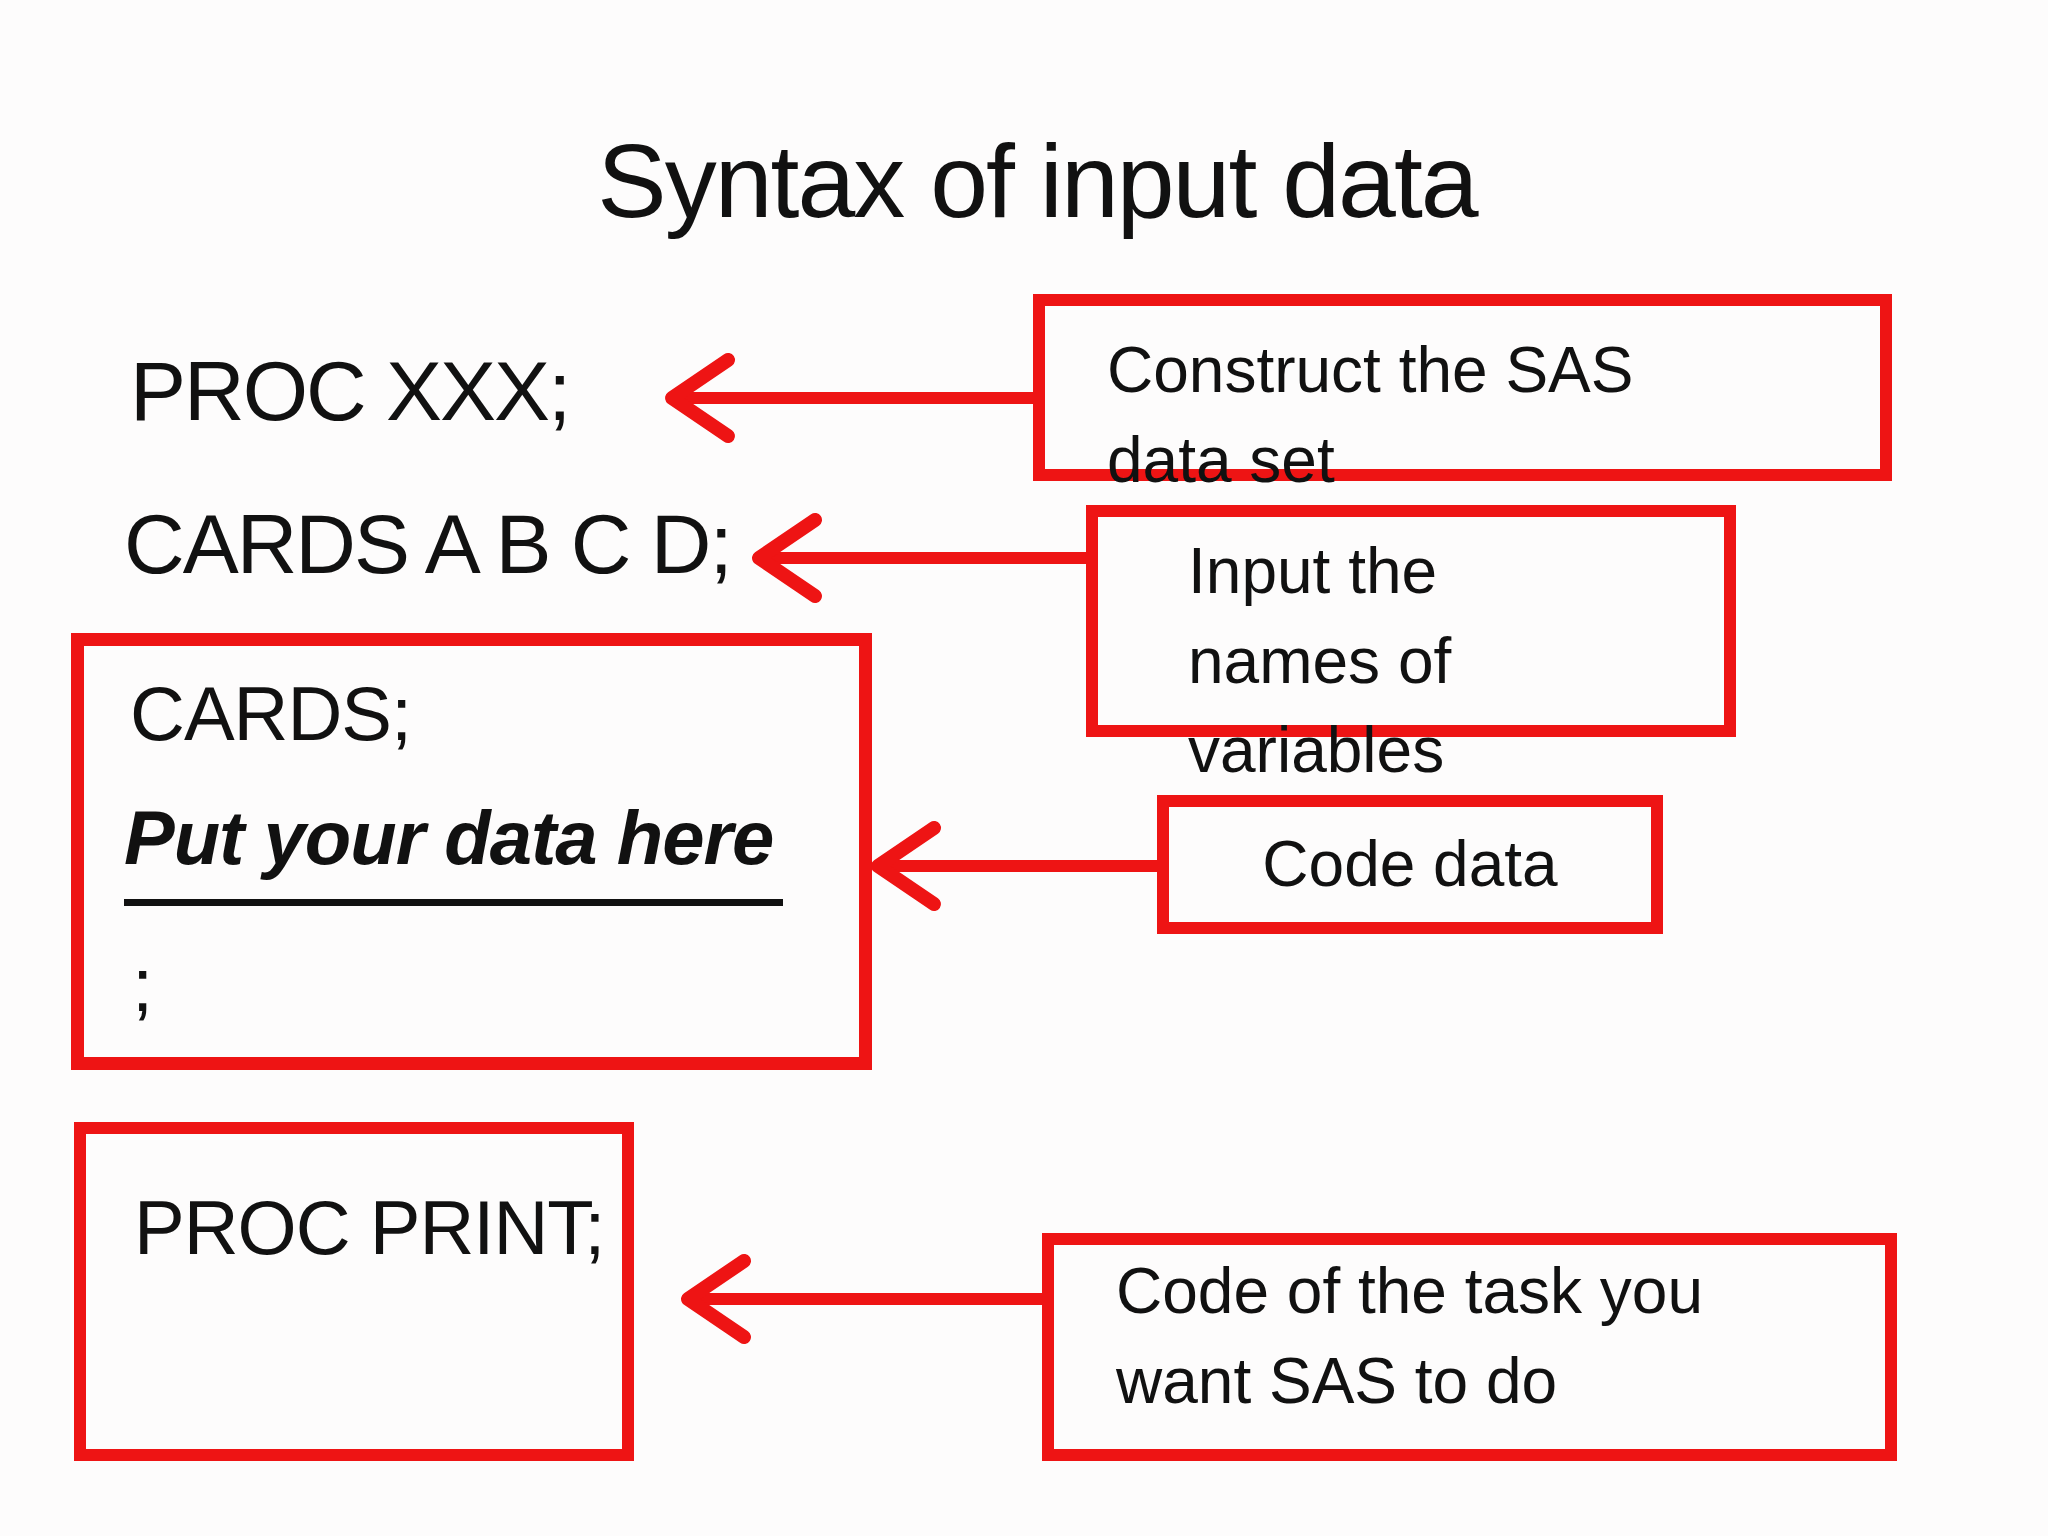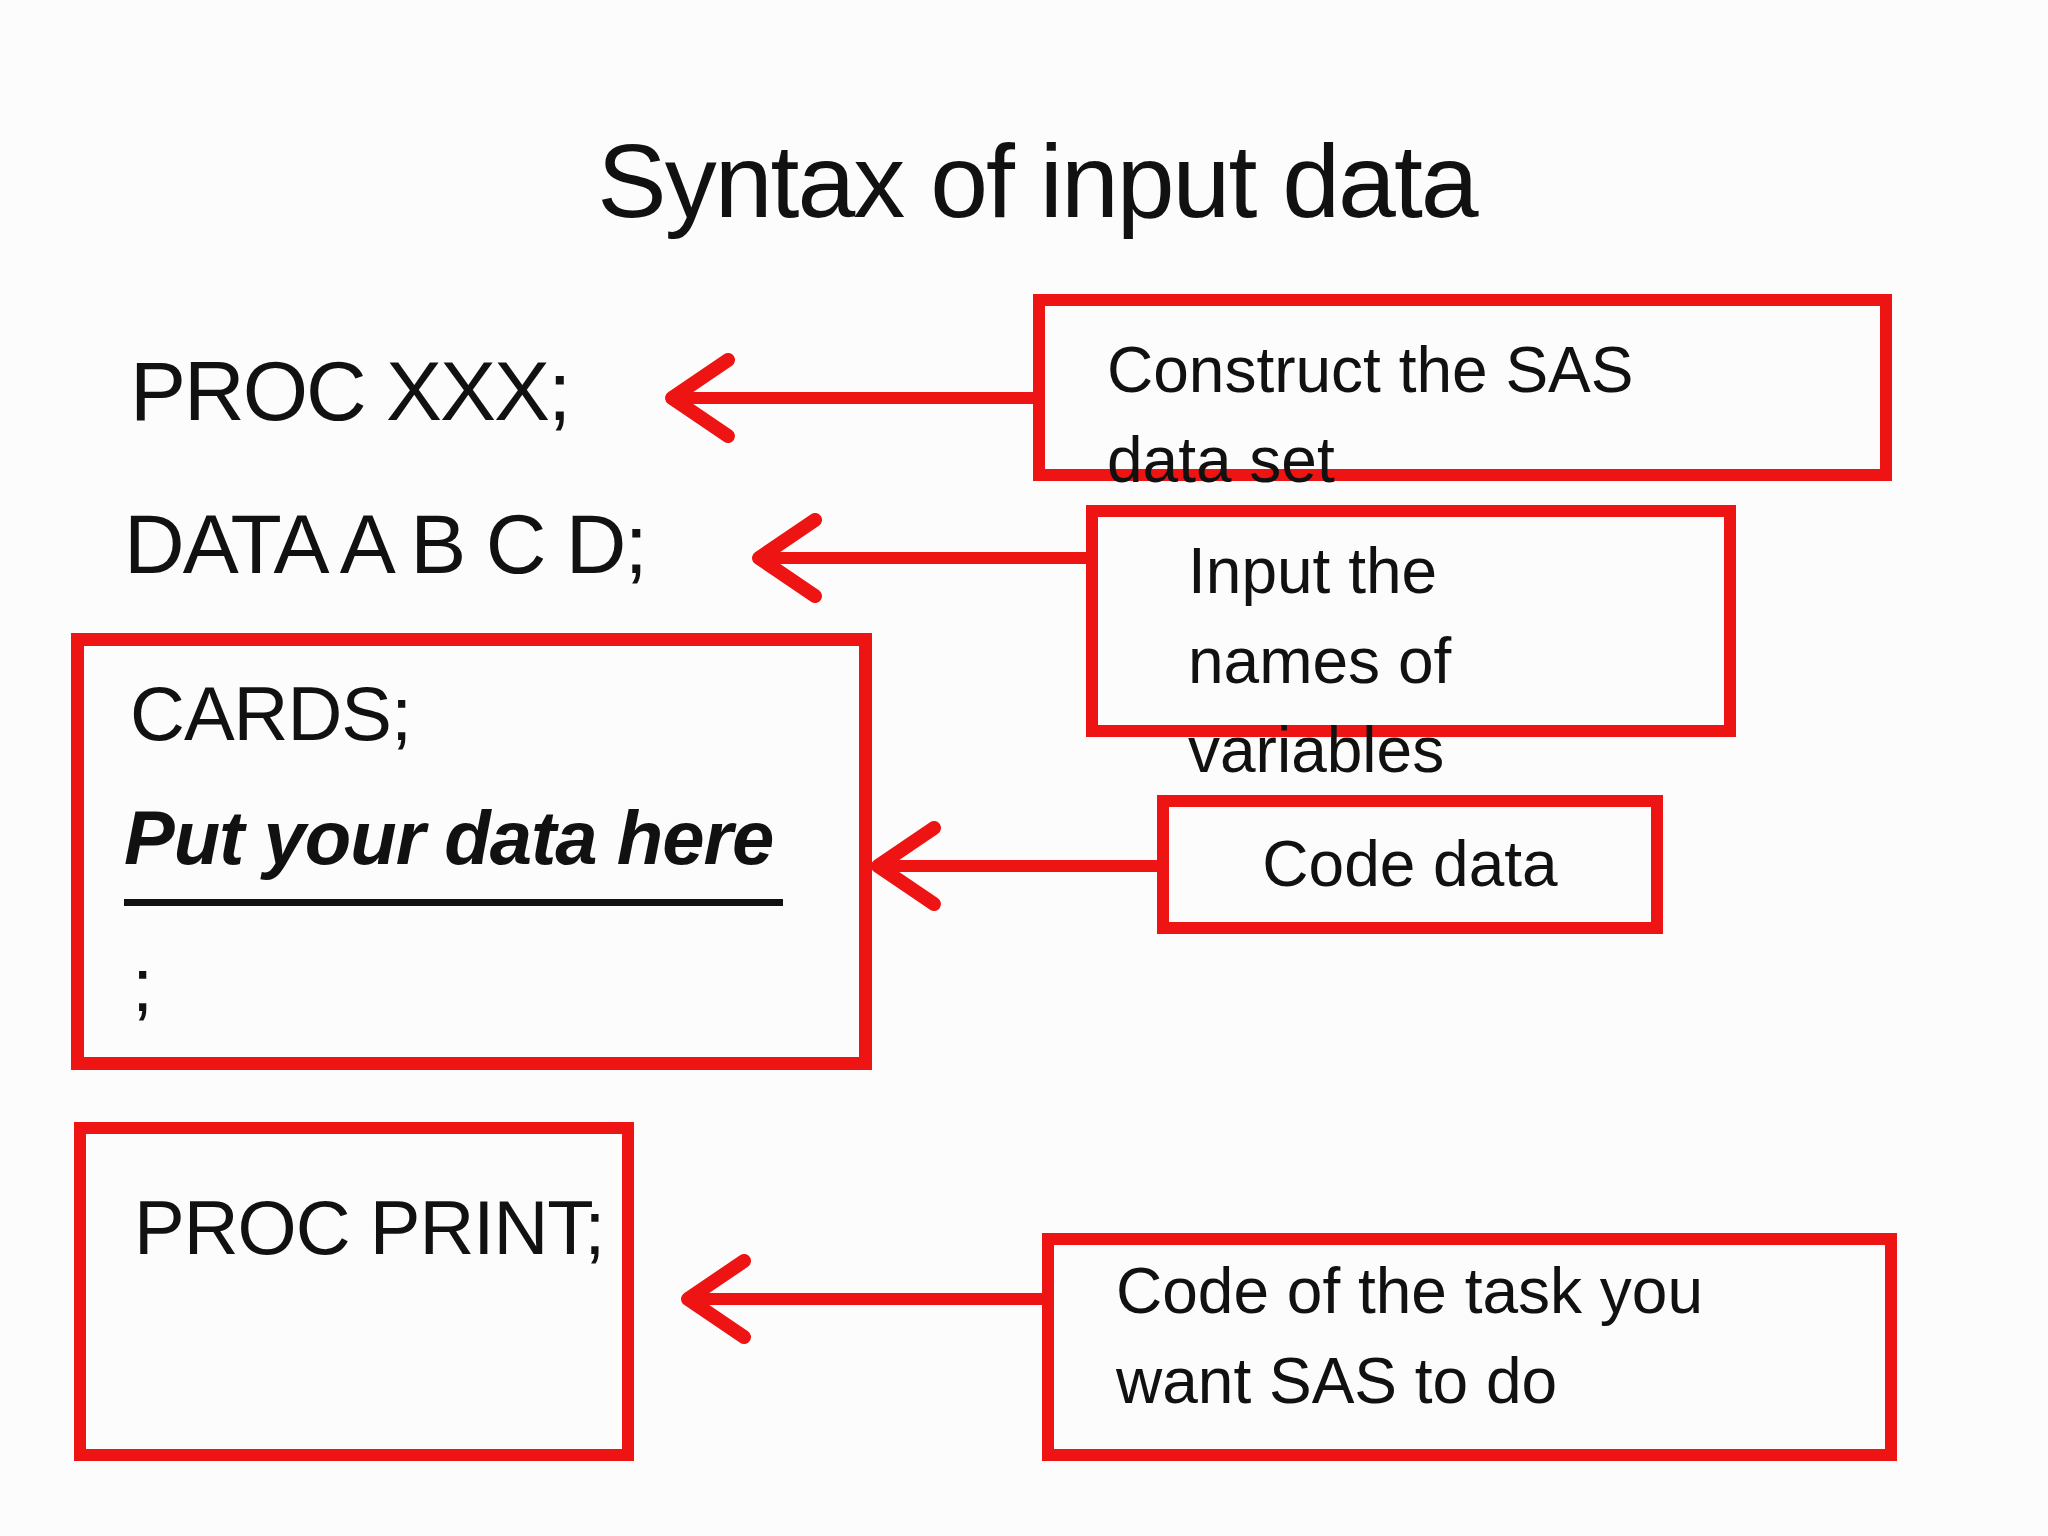--- a/index.html
+++ b/index.html
@@ -87,21 +87,21 @@
 </style>
 </head>
 <body>
 
 <div class="slide">
 
   <div class="title">Syntax of input data</div>
 
   <div class="code-line code-data">PROC XXX;</div>
 
-  <div class="code-line code-input">DATA A B C D;</div>
+  <div class="code-line code-input">CARDS A B C D;</div>
 
   <div class="redbox box-cards">
     <div class="inner-line cards-l1">CARDS;</div>
     <div class="inner-line cards-l2">Put your data here</div>
     <div class="inner-line cards-l3">;</div>
   </div>
 
   <div class="redbox box-proc">
     <div class="inner-line proc-l1">PROC PRINT;</div>
   </div>

